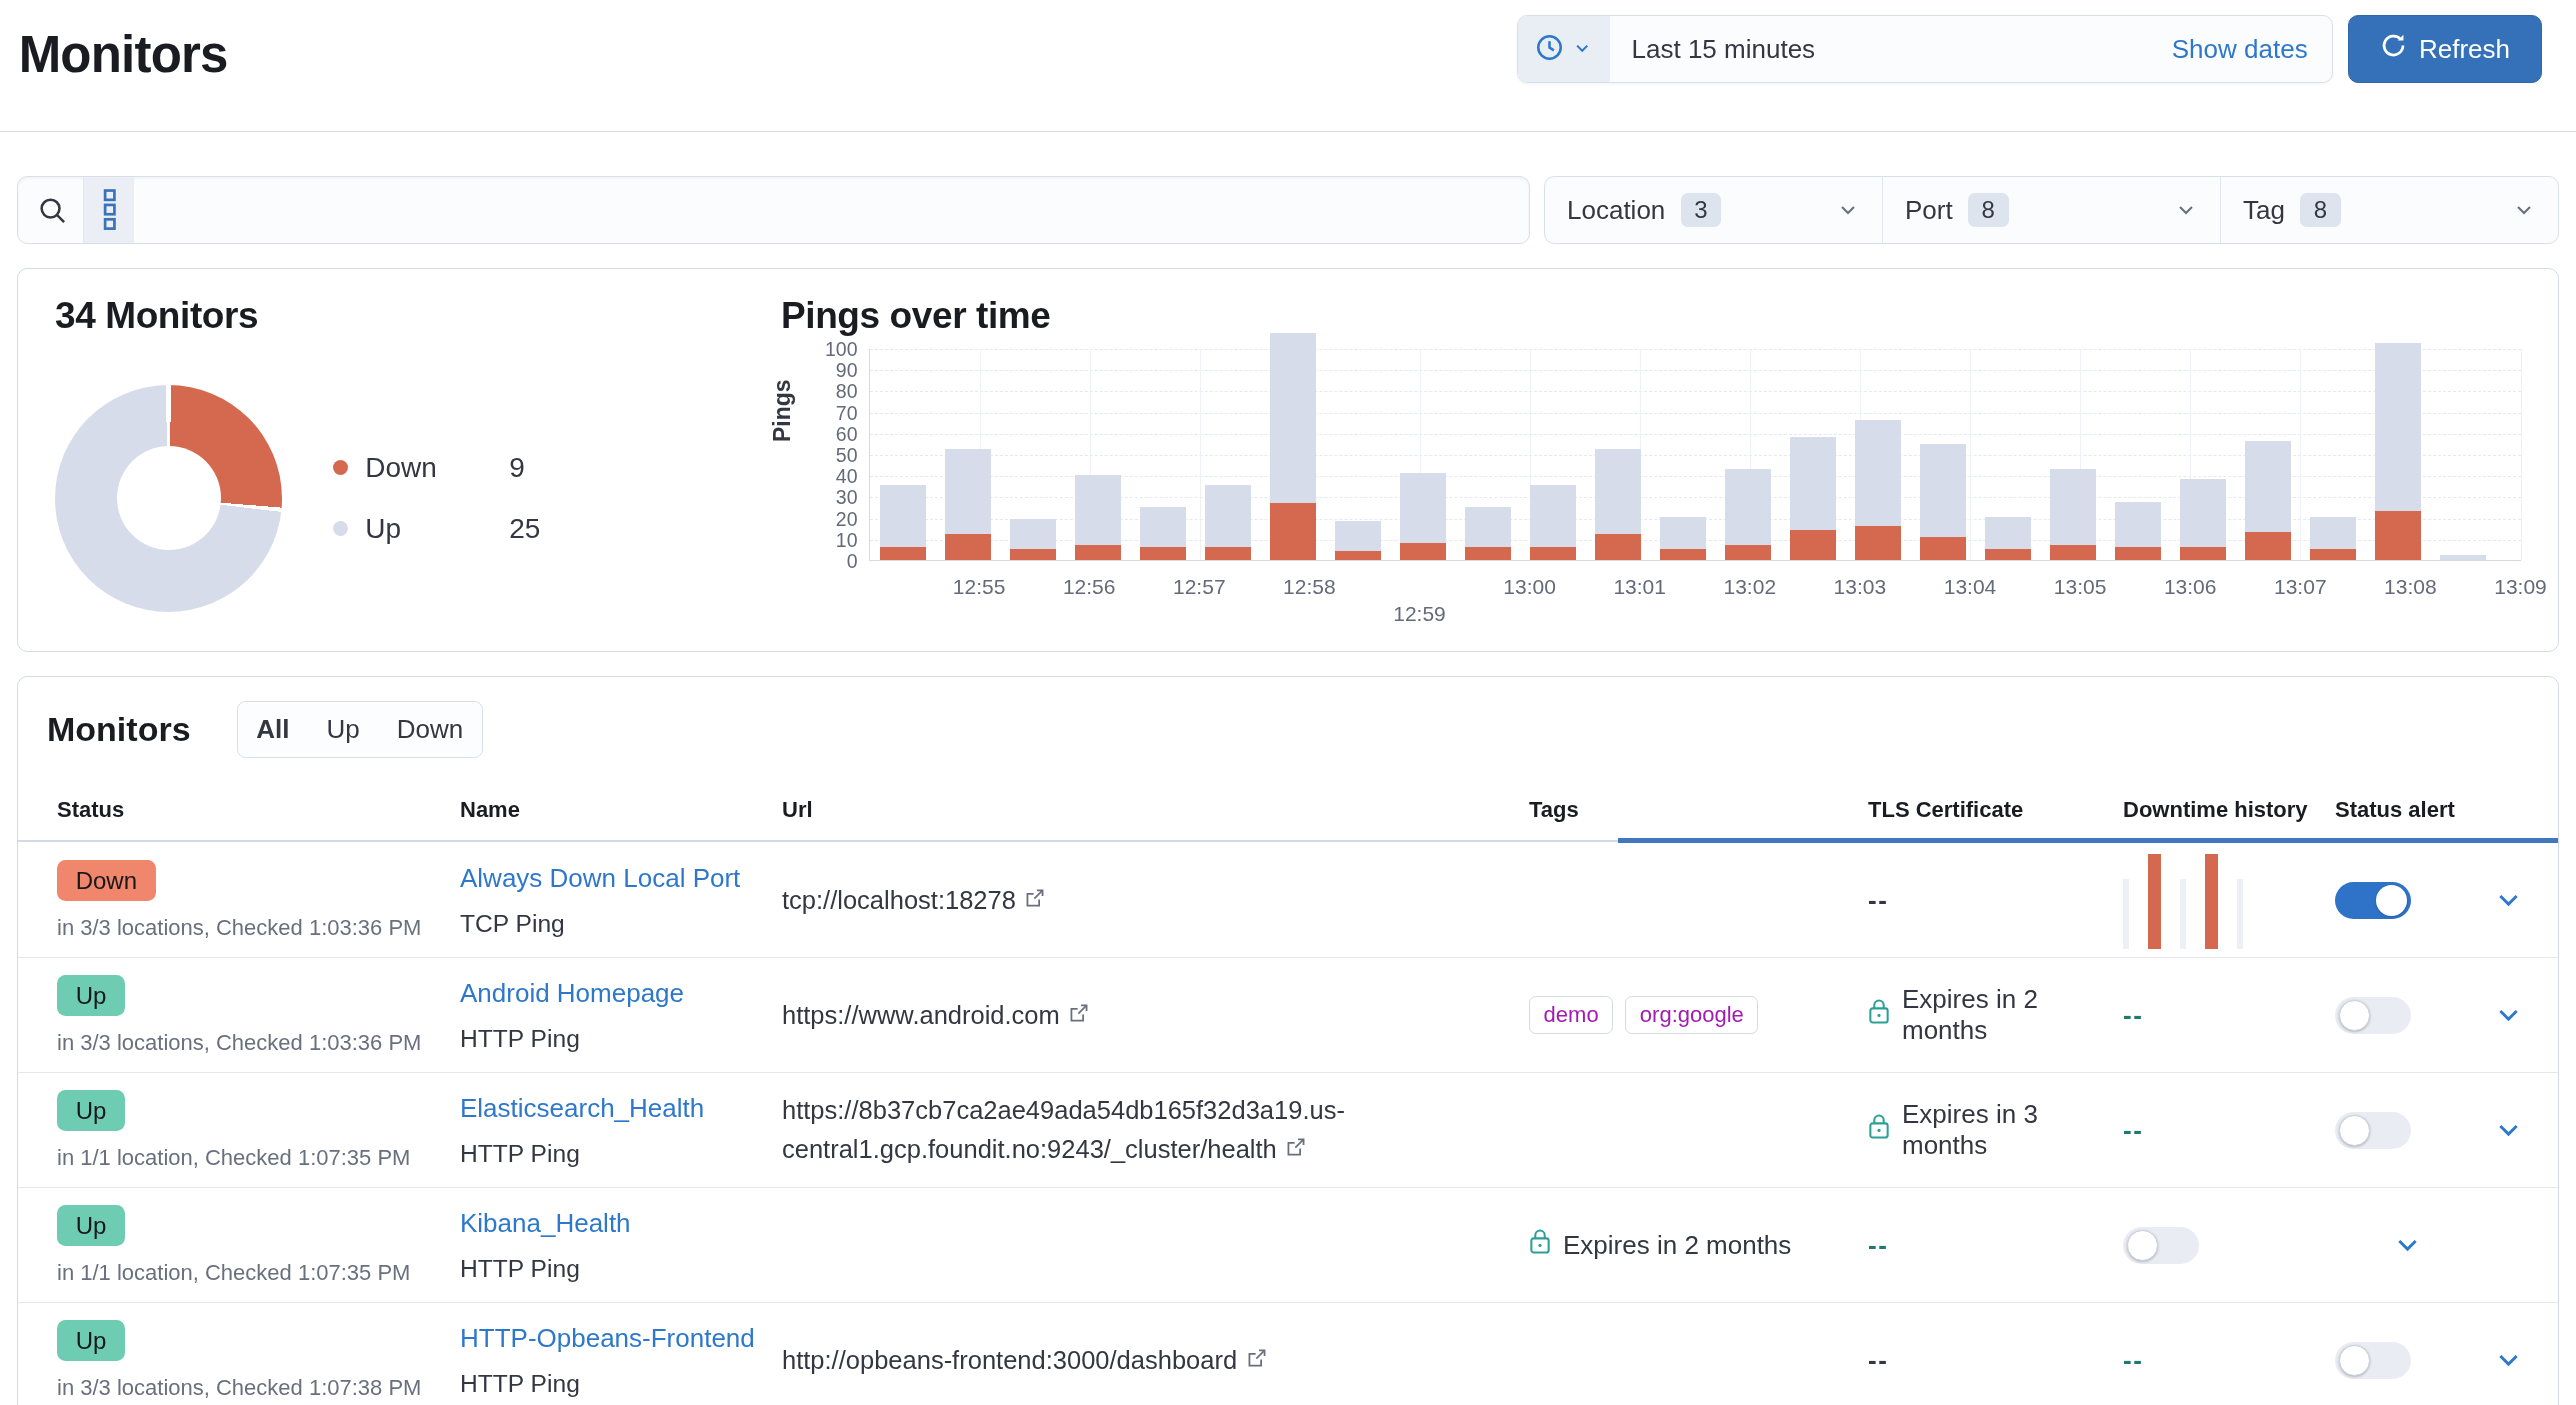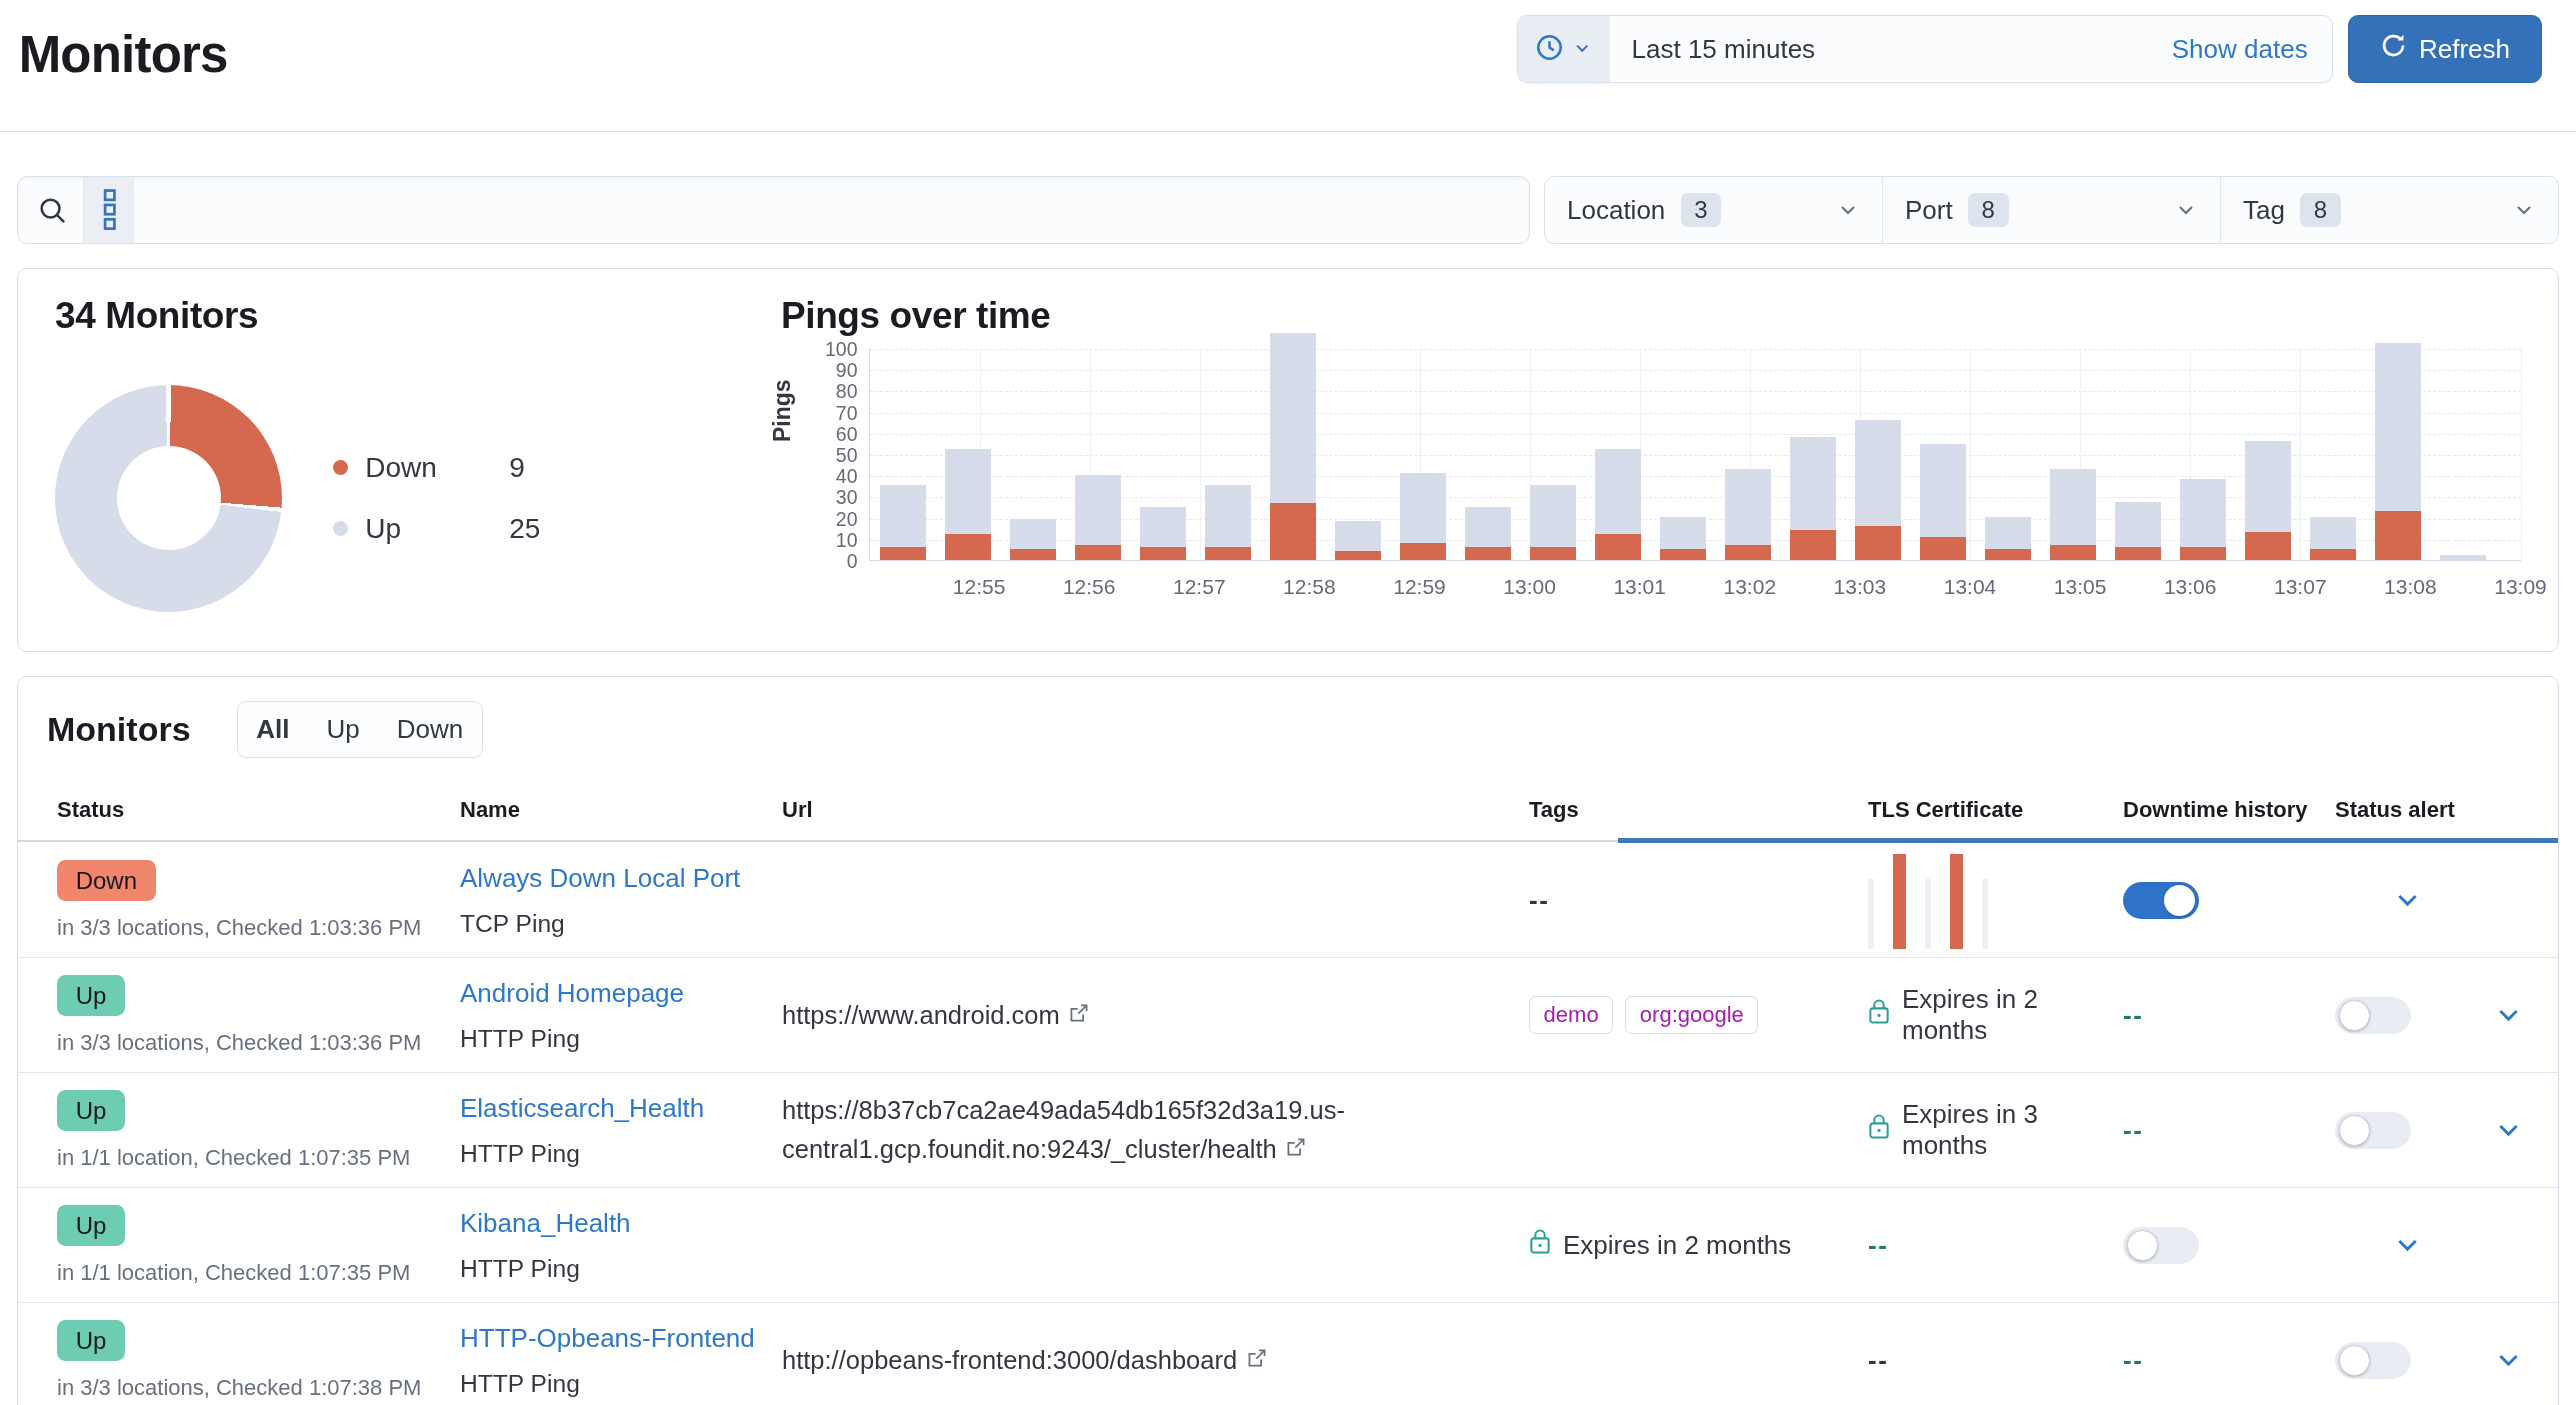--- a/index.html
+++ b/index.html
@@ -414,21 +414,21 @@
                   <div style="height: 0px; background: rgb(212, 105, 79);"></div>
                 </div>
               </div>
             </div>
           </div>
         <div class="xlabels" id="xlabels">
             <div class="xlabel" style="left: 6.66667%;">12:55</div>
             <div class="xlabel" style="left: 13.3333%;">12:56</div>
             <div class="xlabel" style="left: 20%;">12:57</div>
             <div class="xlabel" style="left: 26.6667%;">12:58</div>
-            <div class="xlabel" style="left: 33.3333%;">12:59</div>
+            <div class="xlabel" style="left: 33.3333%; margin-top: 27px;">12:59</div>
             <div class="xlabel" style="left: 40%;">13:00</div>
             <div class="xlabel" style="left: 46.6667%;">13:01</div>
             <div class="xlabel" style="left: 53.3333%;">13:02</div>
             <div class="xlabel" style="left: 60%;">13:03</div>
             <div class="xlabel" style="left: 66.6667%;">13:04</div>
             <div class="xlabel" style="left: 73.3333%;">13:05</div>
             <div class="xlabel" style="left: 80%;">13:06</div>
             <div class="xlabel" style="left: 86.6667%;">13:07</div>
             <div class="xlabel" style="left: 93.3333%;">13:08</div>
             <div class="xlabel" style="left: 100%;">13:09</div>
@@ -457,20 +457,25 @@
         <div class="th"></div>
       </div>
     <div class="loadbar">
       <div class="seg-gray"></div>
       <div class="seg-blue"></div>
     </div>
     <div id="tbody">
         <div class="trow">
           <div class="cell-status"><span class="badge down">Down</span><div class="checked">in 3/3 locations, Checked 1:03:36 PM</div></div>
           <div><a class="mon-name">Always Down Local Port</a><div class="mon-type">TCP Ping</div></div>
+          <div class="mon-url"><span>tcp://localhost:18278</span><span class="ext-icon"><svg width="22" height="22" viewBox="0 0 16 16" fill="none" stroke="#69707D" stroke-width="1.3">
+                <path d="M9.5 2.5h4v4"></path>
+                <path d="M13.3 2.7L7.5 8.5"></path>
+                <path d="M11 9v4.5H2.5V5H7"></path>
+              </svg></span></div>
           <div></div>
           <div class="tls">
             <span class="dashes dark">--</span>
           </div>
           <div>
             <div class="spark">
               <div class="sg"></div>
               <div class="so"></div>
               <div class="sg"></div>
               <div class="so"></div>

